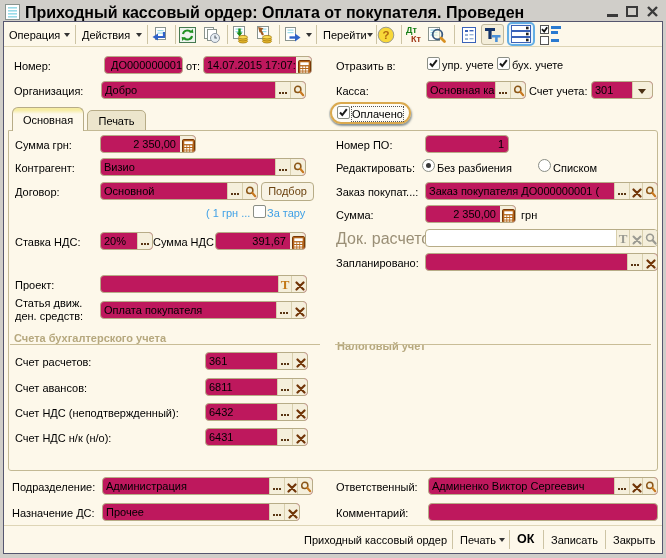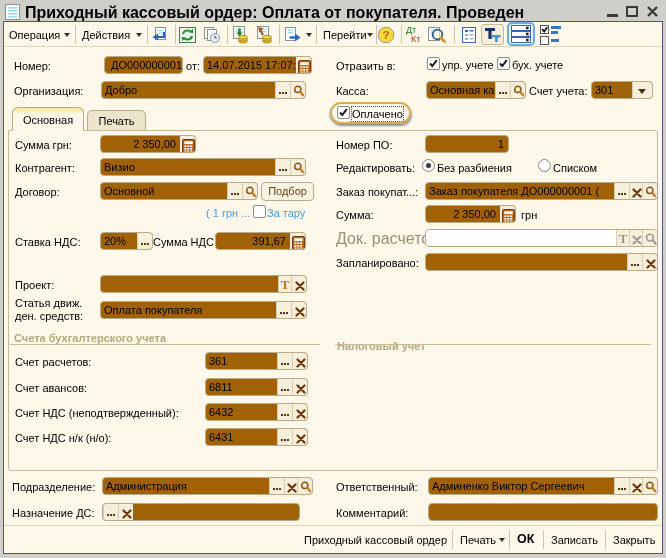--- a/index.html
+++ b/index.html
@@ -1,20 +1,20 @@
 <!DOCTYPE html>
 <html><head><meta charset="utf-8"><style>
 *{margin:0;padding:0;box-sizing:border-box}
 html,body{width:666px;height:558px}
 body{font-family:"Liberation Sans",sans-serif;background:#d0cec9}
 .win{position:relative;width:666px;height:558px;background:#d0cec9;overflow:hidden}
 .abs{position:absolute}
 .lbl{position:absolute;font-size:11px;line-height:14px;white-space:nowrap;color:#000}
 .glbl{position:absolute;font-size:16px;line-height:14px;white-space:nowrap;color:#a09378}
-.box{position:absolute;background:#a16207;border:1px solid #b7ac87;border-radius:4px;display:flex;overflow:hidden;height:18px}
+.box{position:absolute;background:#be185d;border:1px solid #b7ac87;border-radius:4px;display:flex;overflow:hidden;height:18px}
 .box.dis{background:#fff}
 .txt{flex:1;font-size:11px;line-height:15px;padding:1px 3px 0 3px;white-space:nowrap;overflow:hidden;color:#000}
 .txt.r{text-align:right;padding-right:4px}
 .cell{flex:0 0 15px;border-left:1px solid #d8cfad;background:#f5efdb;position:relative}
 .cell.w13{flex:0 0 13px}
 .dots{position:absolute;left:3px;bottom:4px;width:2px;height:2px;background:#5a3614;box-shadow:3px 0 0 #5a3614,6px 0 0 #5a3614}
 .tcell{position:absolute;left:0;top:1px;width:100%;text-align:center;font-family:"Liberation Serif",serif;font-weight:bold;font-size:13px;color:#c27818;line-height:15px}
 .tcell.g{color:#9a9a92}
 .sep{position:absolute;width:1px;background:#cdc4a4}
 .hline{position:absolute;height:1px;background:#c9bd97}
@@ -128,21 +128,21 @@
   <div class="sep" style="left:376px;top:25px;height:19px"></div>
 
   <div class="abs" style="left:377px;top:26px">
       <svg width="18" height="18" viewBox="0 0 18 18">
         <circle cx="9" cy="9" r="7.8" fill="#f8d838" stroke="#9a9a8a"></circle>
         <text x="9" y="13.2" font-size="11.5" font-weight="bold" text-anchor="middle" fill="#b06a10" font-family="Liberation Sans">?</text>
       </svg>
     </div>
   <div class="sep" style="left:401px;top:25px;height:19px"></div>
 
-  <div class="abs" style="left:406px;top:26px;width:18px;height:18px;font-size:9px;font-weight:normal;line-height:9px">
+  <div class="abs" style="left:406px;top:26px;width:18px;height:18px;font-size:9px;font-weight:bold;line-height:9px">
       <span style="position:absolute;left:0;top:0;color:#188018">Дт</span>
       <span style="position:absolute;left:5px;top:9px;color:#a03818">Кт</span>
     </div>
 
   <div class="abs" style="left:427px;top:26px">
       <svg width="20" height="18" viewBox="0 0 20 18">
         <rect x="1.5" y="1.5" width="11" height="13" fill="#fff" stroke="#8a948e"></rect>
         <rect x="3.5" y="3.5" width="7" height="1.2" fill="#9adce8"></rect>
         <rect x="3.5" y="6" width="7" height="1.2" fill="#9adce8"></rect>
         <rect x="3.5" y="8.5" width="7" height="1.2" fill="#9adce8"></rect>
@@ -550,20 +550,21 @@
       </div>
       <div class="cell">
         <svg style="position:absolute;left:2px;top:3px" width="12" height="13" viewBox="0 0 12 13">
           <circle cx="4.8" cy="4.4" r="3.1" fill="none" stroke="#8a5618" stroke-width="1.5"></circle>
           <path d="M7.2 6.8 L10.2 10.2" stroke="#c87820" stroke-width="2.1" stroke-linecap="round"></path>
         </svg>
       </div>
     </div>
   <div class="lbl" style="left:12px;top:506px">Назначение ДС:</div>
   <div class="box" style="left:102px;top:503px;width:198px">
+      <div class="txt">Прочее</div>
       <div class="cell">
         <span class="dots"></span>
       </div>
       <div class="cell">
         <svg style="position:absolute;left:3px;top:5px" width="10" height="10" viewBox="0 0 10 10">
           <path d="M1.5 1.5 L8.5 8.5 M8.5 1.5 L1.5 8.5" stroke="#713508" stroke-width="2.2" stroke-linecap="round"></path>
         </svg>
       </div>
     </div>
   <div class="lbl" style="left:336px;top:506px">Комментарий:</div>

